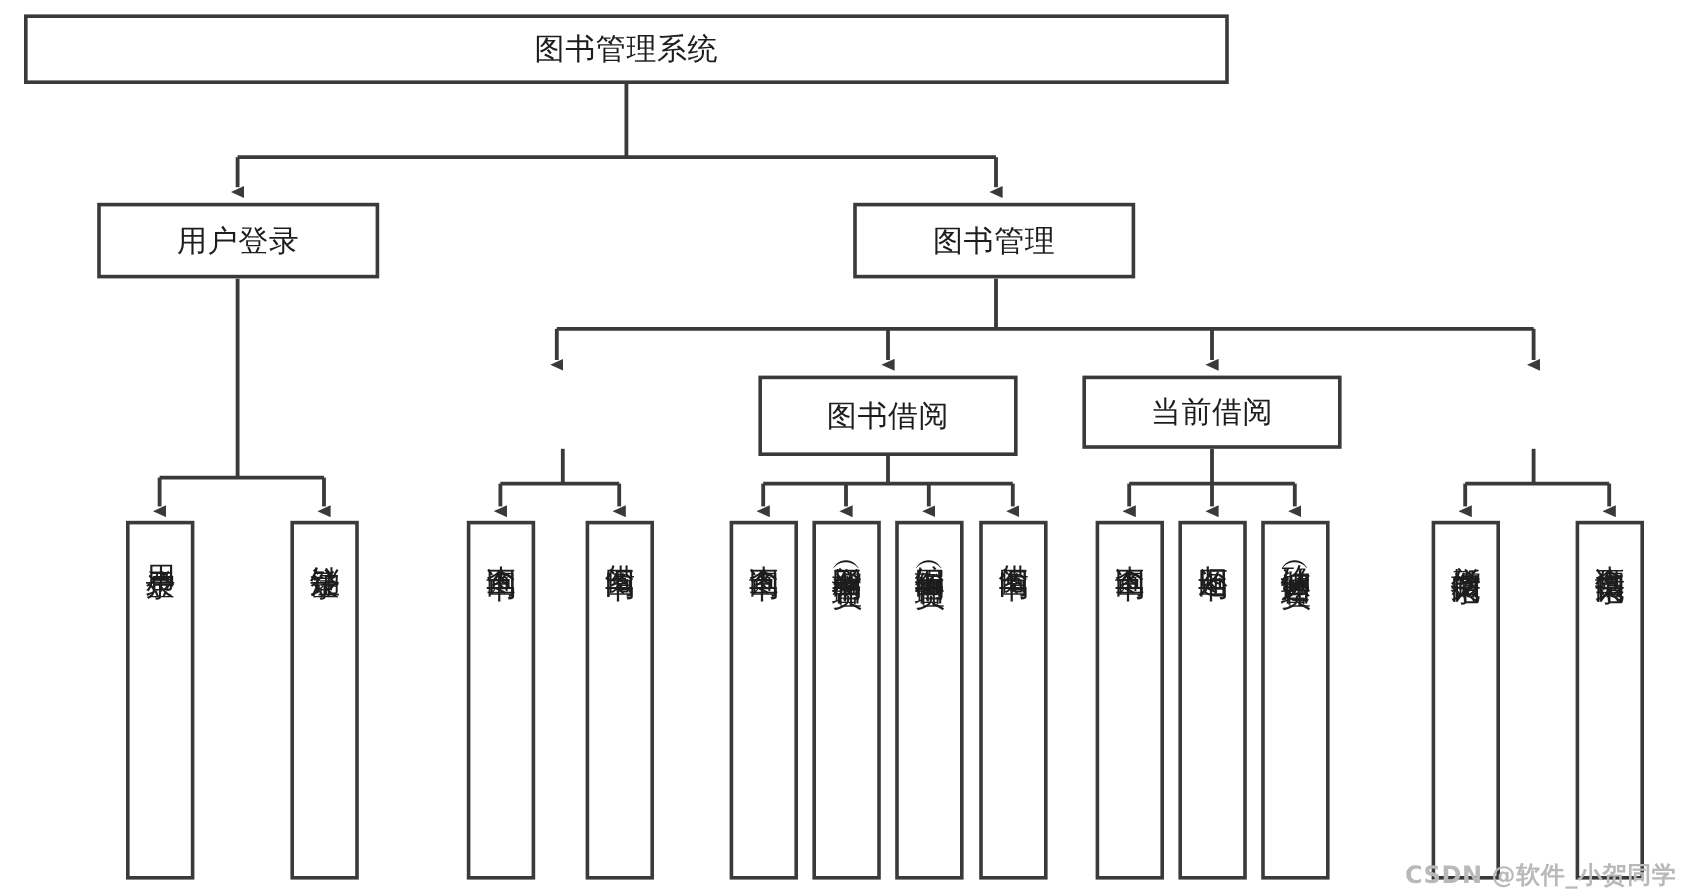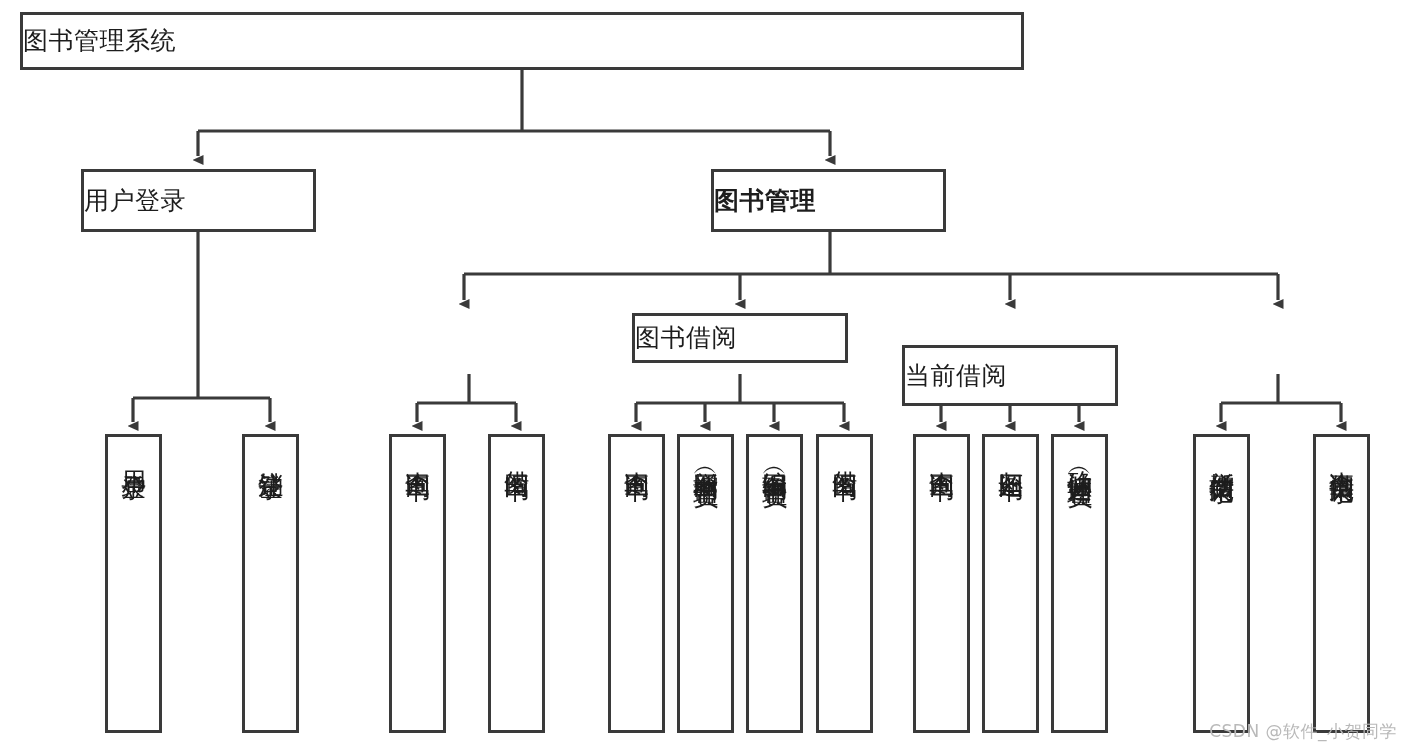--- a/index.html
+++ b/index.html
@@ -27,20 +27,21 @@
     height: 747px;
     pointer-events: none;
   }
   .node {
     position: absolute;
     box-sizing: border-box;
     border: 3px solid #3a3a3a;
     background: #ffffff;
     display: flex;
     align-items: center;
+    justify-content: center;
     color: #1d1d1d;
     z-index: 2;
   }
   .node .lbl {
     display: block;
     line-height: 1.18;
     text-align: center;
     letter-spacing: 0.5px;
   }
   
@@ -61,25 +62,26 @@
     text-orientation: upright;
     font-size: 25px;
     line-height: 1.1;
     letter-spacing: 2px;
     white-space: nowrap;
   }
   .watermark {
     position: absolute;
     right: 8px;
     bottom: 4px;
-    font-size: 17px;
+    font-size: 20px;
     color: #b9b9b9;
     letter-spacing: 0.5px;
     z-index: 5;
     white-space: nowrap;
+    font-weight: bold;
   }
 </style>
 </head>
 <body>
 
 <div id="canvas">
 
   <svg class="edges" viewBox="0 0 1405 747" xmlns="http://www.w3.org/2000/svg">
     <defs>
       <marker id="arrow" markerWidth="10" markerHeight="11" refX="1" refY="5.5" orient="auto" markerUnits="userSpaceOnUse">
@@ -131,30 +133,30 @@
   </svg>
 
   <div class="node h root" style="left:20px; top:12px; width:1004px; height:58px;">
     <span class="lbl">图书管理系统</span>
   </div>
 
   <div class="node h" style="left:81px; top:169px; width:235px; height:63px;">
     <span class="lbl">用户登录</span>
   </div>
 
-  <div class="node h" style="left:711px; top:169px; width:235px; height:63px;font-weight:bold;">
+  <div class="node h" style="left:711px; top:169px; width:235px; height:63px;">
     <span class="lbl">图书管理</span>
   </div>
 
 
-  <div class="node h" style="left:632px; top:313px; width:216px; height:50px;">
+  <div class="node h" style="left:632px; top:313px; width:216px; height:67px;">
     <span class="lbl">图书借阅</span>
   </div>
 
-  <div class="node h" style="left:902px; top:313px; width:216px; height:61px;margin-top:32px;">
+  <div class="node h" style="left:902px; top:313px; width:216px; height:61px;">
     <span class="lbl">当前借阅</span>
   </div>
 
 
   <div class="node v" style="left:105px; top:434px; width:57px; height:299px;">
     <span class="lbl">用户登录</span>
   </div>
 
   <div class="node v" style="left:242px; top:434px; width:57px; height:299px;">
     <span class="lbl">注销登录</span>

